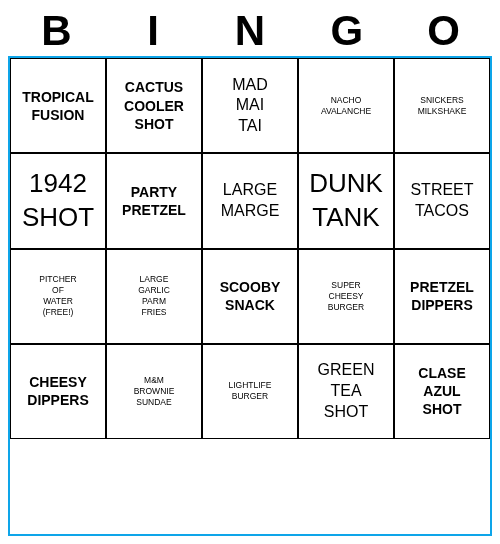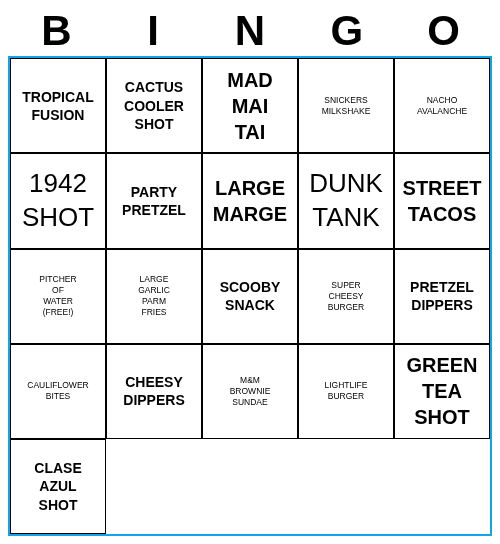--- a/index.html
+++ b/index.html
@@ -58,22 +58,22 @@
 
     .bingo-cell span {
       font-size: 10px;
       font-weight: normal;
       line-height: 1.3;
       color: #000;
       text-transform: uppercase;
     }
 
     .bingo-cell.large-text span {
-      font-size: 20px;
-      font-weight: bold;
+      font-size: 16px;
+      font-weight: normal;
     }
 
     .bingo-cell.xlarge-text span {
       font-size: 26px;
       font-weight: normal;
     }
 
     .bingo-cell.medium-text span {
       font-size: 14px;
       font-weight: bold;
@@ -98,24 +98,24 @@
 <div class="bingo-cell medium-text">
       <span>TROPICAL<br>FUSION</span>
     </div>
     <div class="bingo-cell medium-text">
       <span>CACTUS<br>COOLER<br>SHOT</span>
     </div>
     <div class="bingo-cell large-text">
       <span>MAD<br>MAI<br>TAI</span>
     </div>
     <div class="bingo-cell small-text">
-      <span>SNICKERS<br>MILKSHAKE</span>
+      <span>NACHO<br>AVALANCHE</span>
     </div>
     <div class="bingo-cell small-text">
-      <span>NACHO<br>AVALANCHE</span>
+      <span>SNICKERS<br>MILKSHAKE</span>
     </div>
     <div class="bingo-cell xlarge-text">
       <span>1942<br>SHOT</span>
     </div>
     <div class="bingo-cell medium-text">
       <span>PARTY<br>PRETZEL</span>
     </div>
     <div class="bingo-cell large-text">
       <span>LARGE<br>MARGE</span>
     </div>
@@ -133,23 +133,20 @@
     </div>
     <div class="bingo-cell medium-text">
       <span>SCOOBY<br>SNACK</span>
     </div>
     <div class="bingo-cell small-text">
       <span>SUPER<br>CHEESY<br>BURGER</span>
     </div>
     <div class="bingo-cell medium-text">
       <span>PRETZEL<br>DIPPERS</span>
     </div>
-    <div class="bingo-cell small-text">
-      <span>CAULIFLOWER<br>BITES</span>
-    </div>
     <div class="bingo-cell medium-text">
       <span>CHEESY<br>DIPPERS</span>
     </div>
     <div class="bingo-cell small-text">
       <span>M&amp;M<br>BROWNIE<br>SUNDAE</span>
     </div>
     <div class="bingo-cell small-text">
       <span>LIGHTLIFE<br>BURGER</span>
     </div>
     <div class="bingo-cell large-text">

